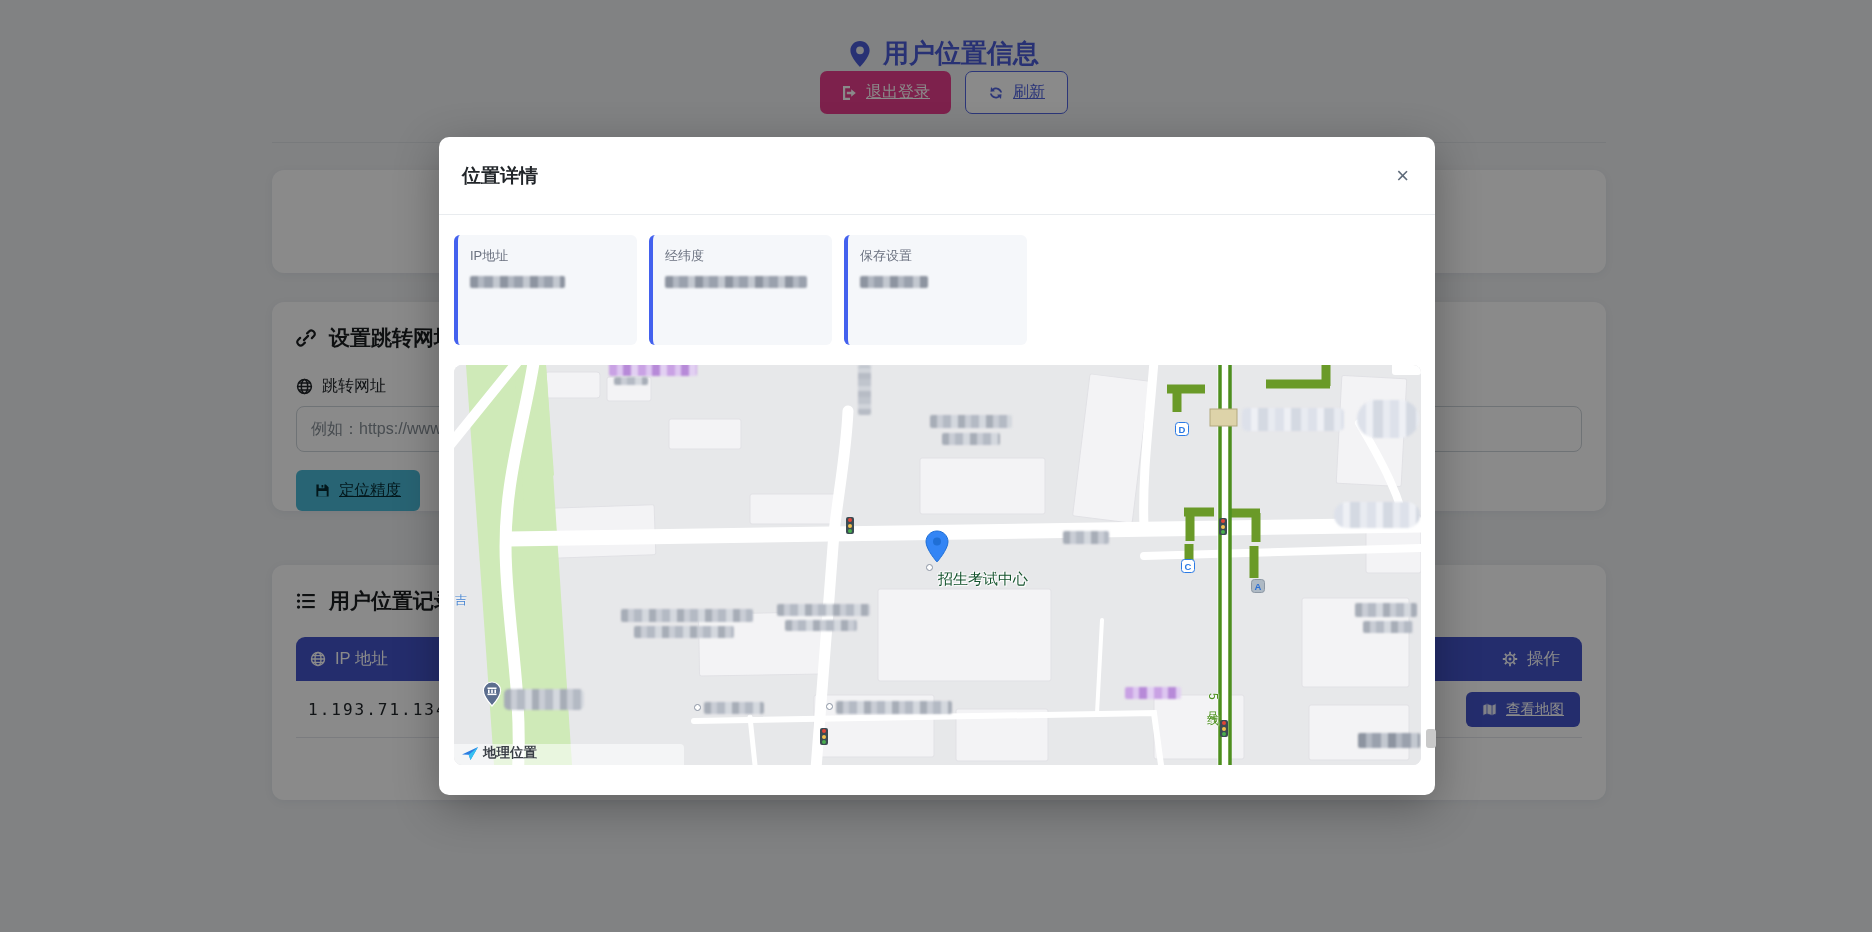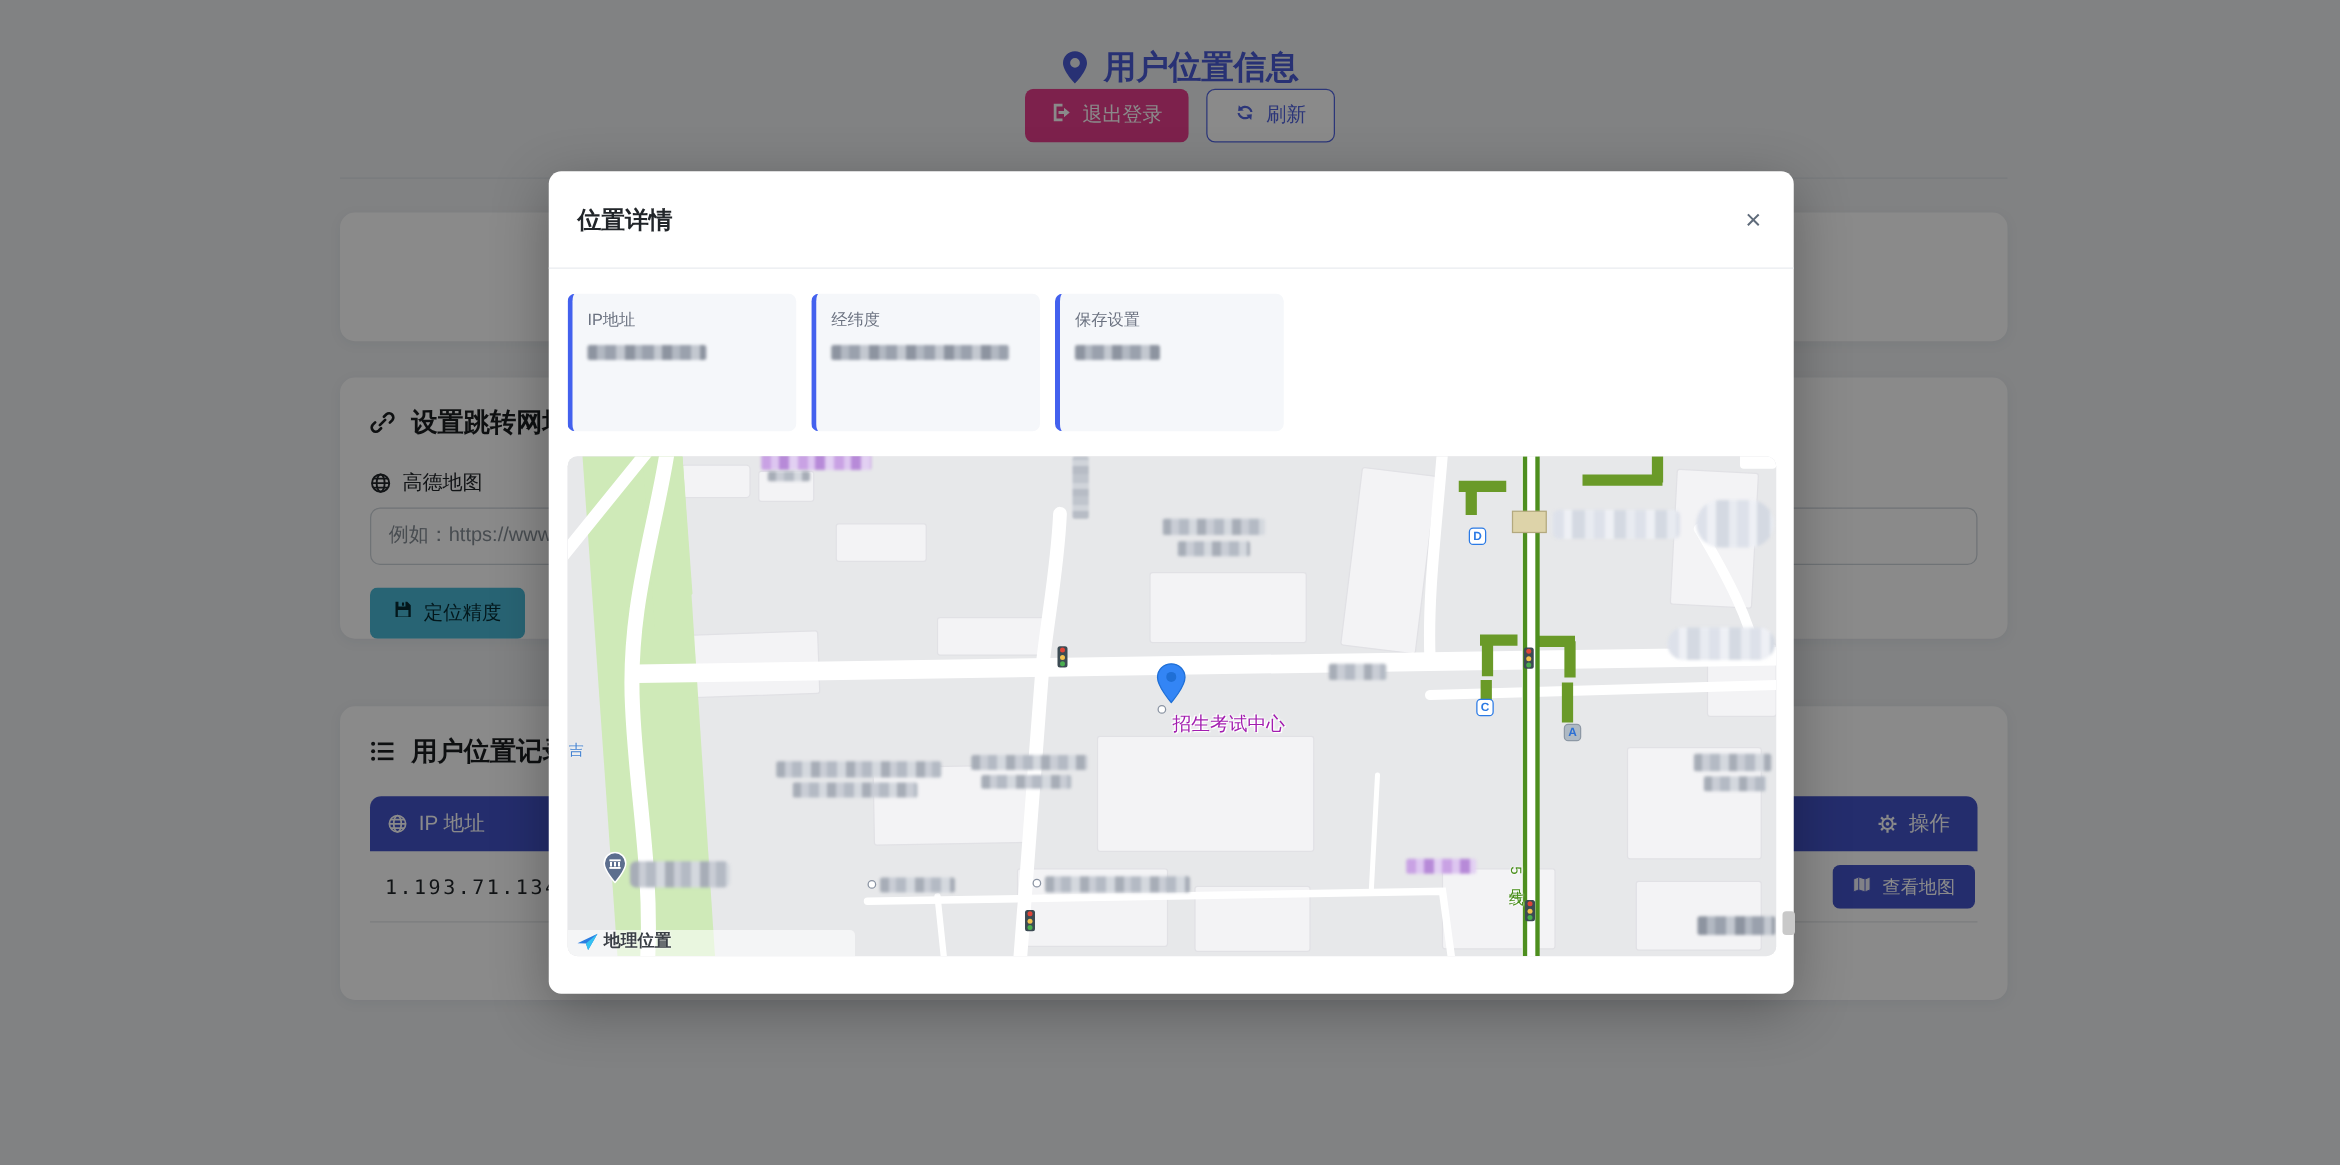--- a/index.html
+++ b/index.html
@@ -4,21 +4,21 @@
 <style>
   * { margin:0; padding:0; box-sizing:border-box; }
   html,body { width:1872px; height:932px; }
   body { font-family:"Liberation Sans","DejaVu Sans",sans-serif; background:#eef0f2; position:relative; overflow:hidden; }
 
   
   .page { position:absolute; left:272px; top:0; width:1334px; }
   .page-header { display:flex; align-items:center; justify-content:space-between; padding:36px 4px 28px 14px; border-bottom:1px solid #dee2e6;flex-direction:column; }
   .page-title { display:flex; align-items:center; gap:12px; color:#4a5bd6; font-size:26px; font-weight:bold; }
   .hdr-actions { display:flex; gap:14px; }
-  .btn { display:inline-flex; gap:9px; border-radius:7px; font-size:16px; cursor:pointer; border:1px solid transparent; }
+  .btn { display:inline-flex; align-items:center; gap:9px; border-radius:7px; font-size:16px; cursor:pointer; border:1px solid transparent;text-decoration:underline; }
   .btn-logout { background:#e83e8c; color:#fff; padding:10px 20px; }
   .btn-refresh { background:#fff; color:#5265e0; border-color:#5265e0; padding:10px 22px; }
   .card { background:#fff; border-radius:12px; box-shadow:0 2px 10px rgba(40,50,80,.06); }
   .card-empty { margin-top:27px; height:103px; }
   .card-settings { margin-top:29px; height:209px; padding:22px 24px; }
   .sec-title { display:flex; align-items:center; gap:13px; font-size:21px; font-weight:bold; color:#1b1e21; }
   .field-label { display:flex; align-items:center; gap:9px; font-size:16px; color:#212529; margin-top:24px; }
   .url-input { margin-top:9px; width:1286px; height:46px; border:1px solid #ced4da; border-radius:8px; padding:0 14px; font-size:16px; color:#212529; background:#fff; }
   .url-input::placeholder { color:#868e96; }
   .btn-save { margin-top:18px; background:#4ab9d6; color:#062b33; padding:9px 18px; font-size:15.5px; border-radius:6px; }
@@ -42,21 +42,21 @@
   .blur-dark { background:repeating-linear-gradient(90deg,#8d94a0 0 8px,#b2b8c2 8px 14px,#9aa1ad 14px 23px,#c3c8d0 23px 30px); }
   .blur-light { background:repeating-linear-gradient(90deg,#dde1ea 0 9px,#eef0f5 9px 16px,#d4d9e2 16px 26px,#e8ebf1 26px 33px); }
   .blur-purple { background:repeating-linear-gradient(90deg,#c9a2e4 0 8px,#ddc6f0 8px 14px,#b78ad8 14px 22px,#e2d0f2 22px 29px); }
   .blur-vert { background:repeating-linear-gradient(0deg,#b7bcc5 0 6px,#d0d4da 6px 11px,#c0c5cd 11px 18px); }
   .val-line { height:12px; margin-top:11px; }
   .geo-line { height:13px; margin-top:6px; }
 
   
   .map { position:absolute; left:15px; top:228px; width:967px; height:400px; border-radius:8px; overflow:hidden; background:#e7e8ea; }
   .map-abs { position:absolute; }
-  .map-poi-label { font-size:15px; color:#a21caf; text-shadow:0 0 3px #fff,0 0 3px #fff,1px 1px 0 #fff,-1px -1px 0 #fff; white-space:nowrap; }
+  .map-poi-label { font-size:15px; color:#14532d; text-shadow:0 0 3px #fff,0 0 3px #fff,1px 1px 0 #fff,-1px -1px 0 #fff; white-space:nowrap; }
   .metro-label { font-size:12px; color:#4a8f1c; writing-mode:vertical-rl; letter-spacing:2px; text-shadow:0 0 2px #fff,0 0 2px #fff; }
   .street-char { font-size:12px; color:#3f7fd0; text-shadow:0 0 2px #fff; }
   .exit-badge { width:14px; height:14px; border:1.5px solid #2b7ae5; background:#fff; border-radius:3.5px; color:#2b7ae5; font-size:9.5px; font-weight:bold; display:flex; align-items:center; justify-content:center; }
   .exit-badge.gray { background:#aeb9c4; border-color:#8d98a5; color:#2b6fd4; }
   .tlight { width:8px; height:17px; background:#3c4b53; border-radius:2px; display:flex; flex-direction:column; align-items:center; justify-content:space-evenly; }
   .tlight i { width:4px; height:4px; border-radius:50%; display:block; }
   .map-dot { width:7px; height:7px; border:1.5px solid #8a93a2; background:#fff; border-radius:50%; }
   .amap-bar { position:absolute; left:0; bottom:0; width:230px; height:21px; background:rgba(255,255,255,.55); border-top-right-radius:4px; }
   .amap-logo { position:absolute; left:7px; bottom:3px; display:flex; align-items:center; gap:4px; }
   .amap-text { font-size:13.5px; font-weight:bold; color:#3a3f46; text-shadow:0 0 2px #fff; }
@@ -110,21 +110,21 @@
       <span>设置跳转网址</span>
     </div>
     <div class="field-label">
       <span class="icon">
         <svg width="17" height="17" viewBox="0 0 16 16" fill="none" stroke="#212529" stroke-width="1.4">
             <circle cx="8" cy="8" r="6.5"></circle>
             <ellipse cx="8" cy="8" rx="3" ry="6.5"></ellipse>
             <path d="M1.5 8h13M2.4 4.6h11.2M2.4 11.4h11.2"></path>
           </svg>
       </span>
-      <span>高德地图</span>
+      <span>跳转网址</span>
     </div>
     <input class="url-input" type="text" placeholder="例如：https://www." style="">
     <button class="btn btn-save">
       <span class="icon">
         <svg width="15" height="15" viewBox="0 0 16 16">
             <path d="M1.5 1.5h10l3 3v10h-13zM4 1.5h6v4H4zM7 2.2h1.8v2.6H7z M3.5 8.5h9v5.5h-9z" fill="#062b33" fill-rule="evenodd"></path>
           </svg>
       </span>
       <span>定位精度</span>
     </button>

